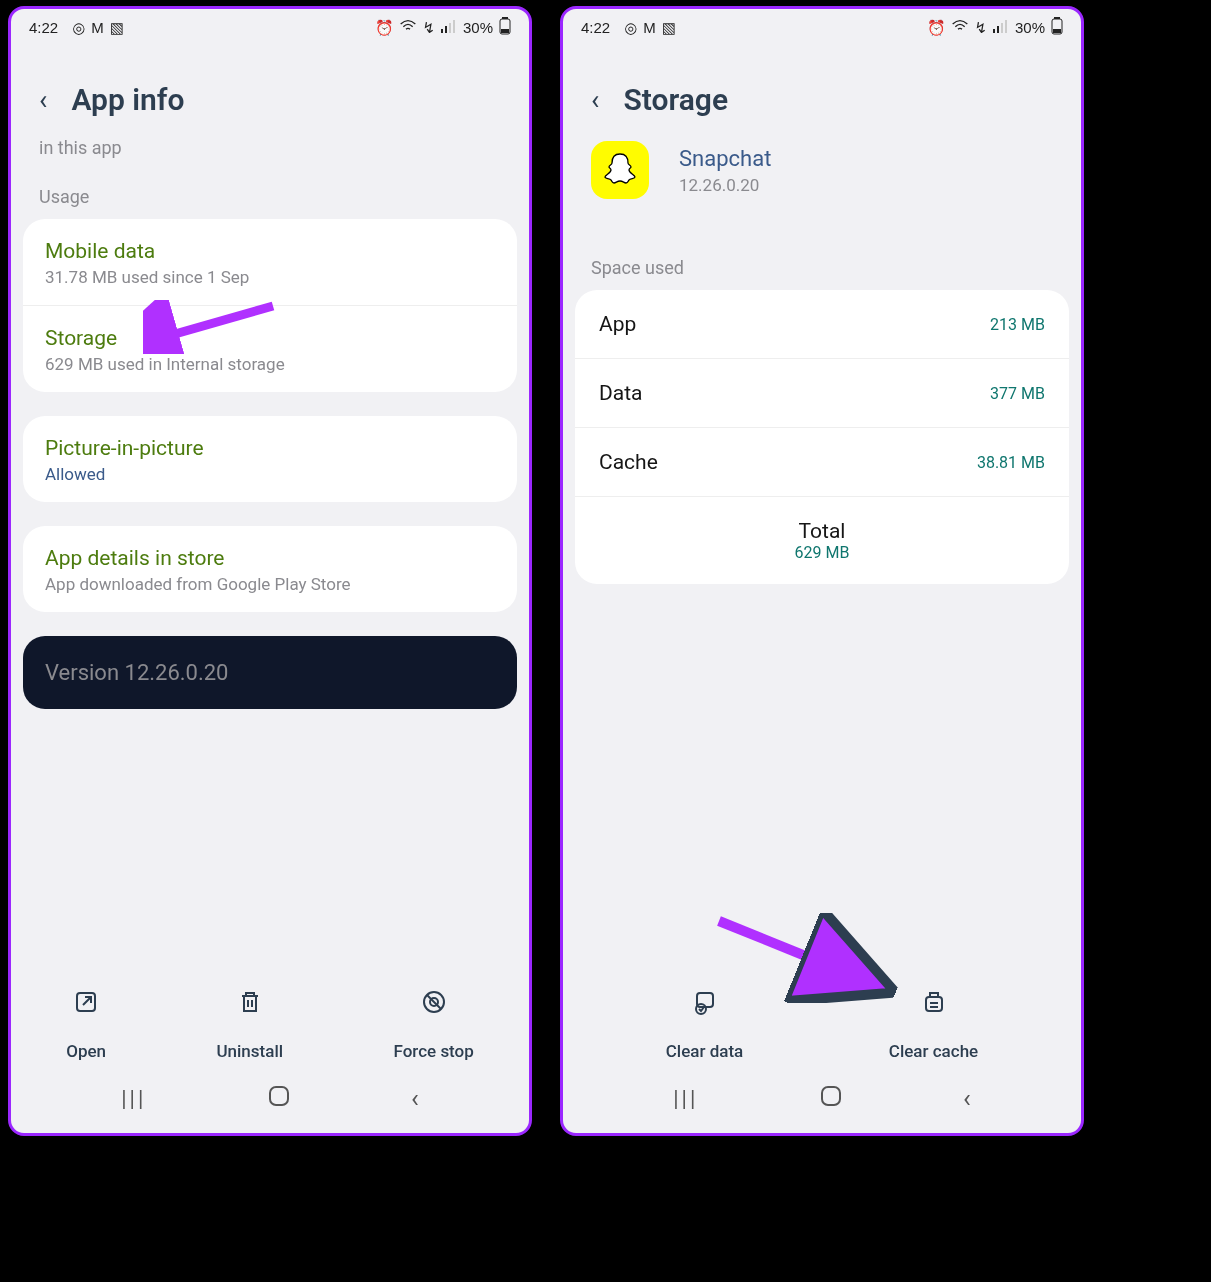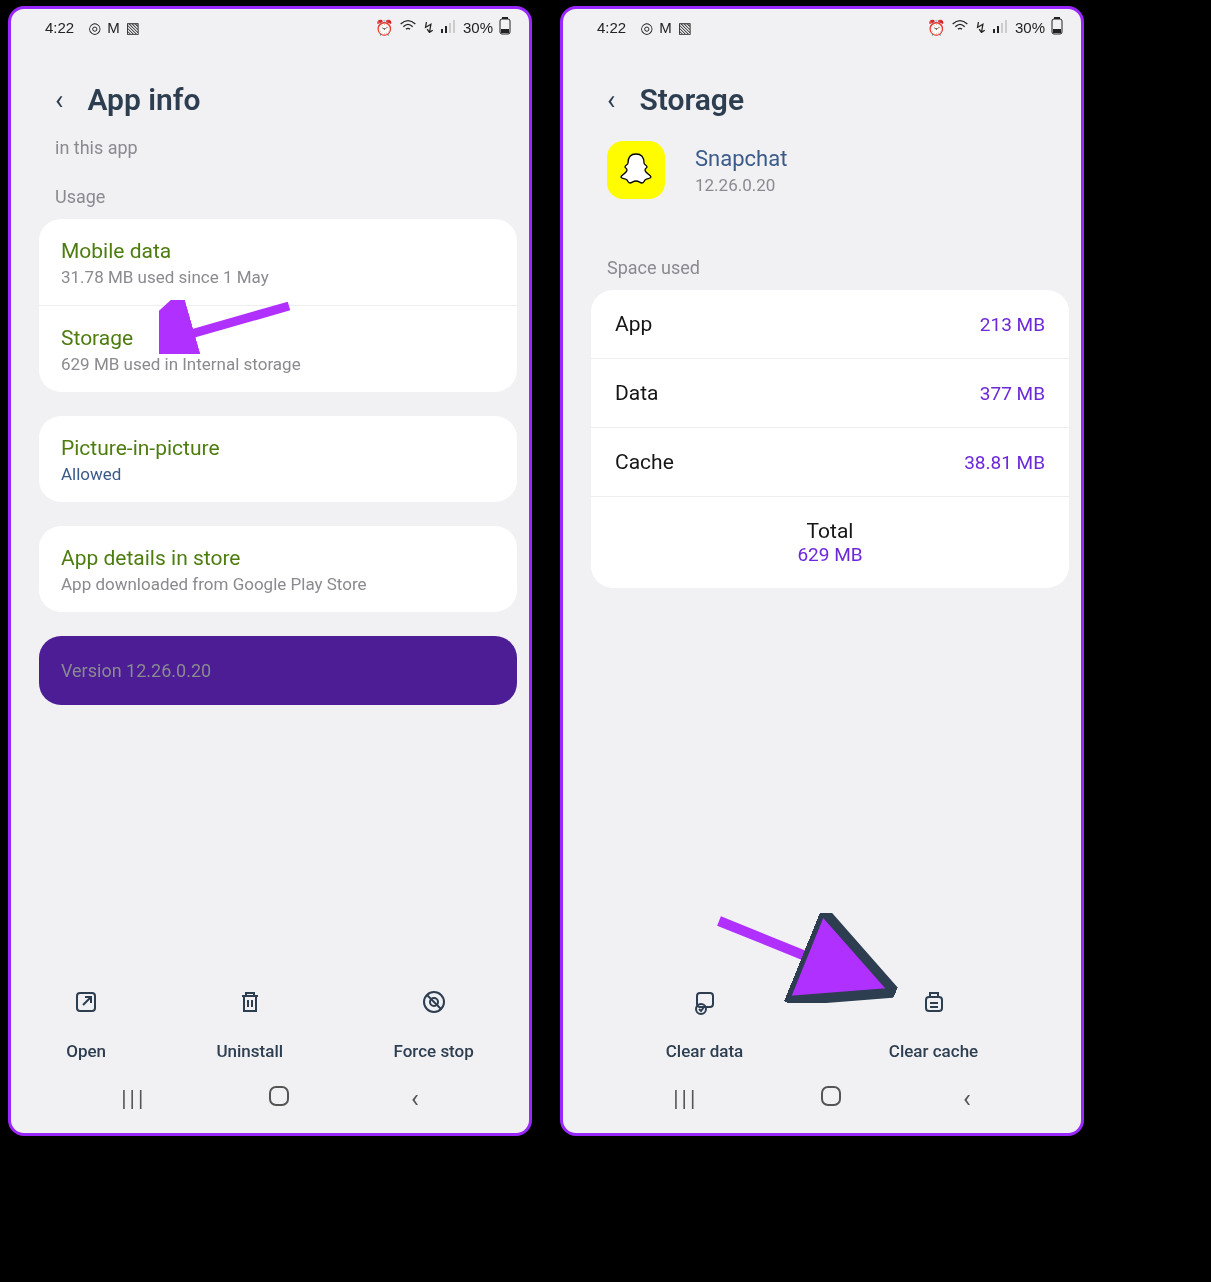--- a/index.html
+++ b/index.html
@@ -16,21 +16,20 @@
     width: 524px;
     height: 1130px;
     background: #f1f1f4;
     border: 3px solid #9b27ff;
     border-radius: 16px;
     display: flex;
     flex-direction: column;
     overflow: hidden;
     position: relative;
     margin: 6px 8px;
-    padding-left: 16px;
   }
   .phone-right { margin-left: 8px; }
   
   .status-bar {
     display: flex;
     justify-content: space-between;
     align-items: center;
     padding: 8px 18px 4px 18px;
     font-size: 15px;
     color: #222;
@@ -82,26 +81,26 @@
     font-size: 21px;
     color: #4d7c0f;
     margin-bottom: 4px;
   }
   .row-sub {
     font-size: 17px;
     color: #8a8a8f;
   }
   .row-sub.link { color: #3a5a8a; }
   .version-card {
-    background:#4c1d95;
+    background:#0f172a;
     margin: 0 12px;
     border-radius: 22px;
     padding: 24px 22px;
     color:#8a8a8f;
-    font-size:18px;
+    font-size:22px;
   }
   
   .action-bar {
     position:absolute;
     bottom: 58px;
     left:0; right:0;
     display:flex;
     justify-content: space-around;
     padding: 14px 0;
   }
@@ -126,21 +125,21 @@
     width:58px; height:58px; border-radius:16px; background:#fffc00;
     display:flex; align-items:center; justify-content:center;
   }
   .app-name { font-size:22px; color:#3a5a8a; }
   .app-ver  { font-size:17px; color:#8a8a8f; margin-top:4px; }
   
   .kv-row { display:flex; justify-content:space-between; align-items:center;
     padding: 22px 24px; border-bottom:1px solid #eee; }
   .kv-row:last-child { border-bottom:none;flex-direction:column; }
   .kv-key { font-size:21px; color:#161616; }
-  .kv-val { font-size:19px; color:#6d28d9; }
+  .kv-val { font-size:16px; color:#0f766e; }
   
   .arrow {
     position:absolute;
     pointer-events:none;
   }
 </style>
 </head>
 <body>
 
 <div class="phone">
@@ -183,21 +182,21 @@
     <span class="page-title">App info</span>
   </div>
 
   <div class="cutoff">in this app</div>
 
   <div class="section-label">Usage</div>
 
   <div class="card">
     <div class="row">
       <div class="row-title">Mobile data</div>
-      <div class="row-sub">31.78 MB used since 1 May</div>
+      <div class="row-sub">31.78 MB used since 1 Sep</div>
     </div>
     <div class="row">
       <div class="row-title">Storage</div>
       <div class="row-sub">629 MB used in Internal storage</div>
       <svg class="arrow" style="left:120px;top:-6px" width="140" height="54">
         <defs>
             <marker id="ah1" markerWidth="10" markerHeight="10" refX="2" refY="5" orient="auto">
           <path d="M0,0 L10,5 L0,10 Z" fill="#b030ff"></path>
             </marker>
           </defs>

